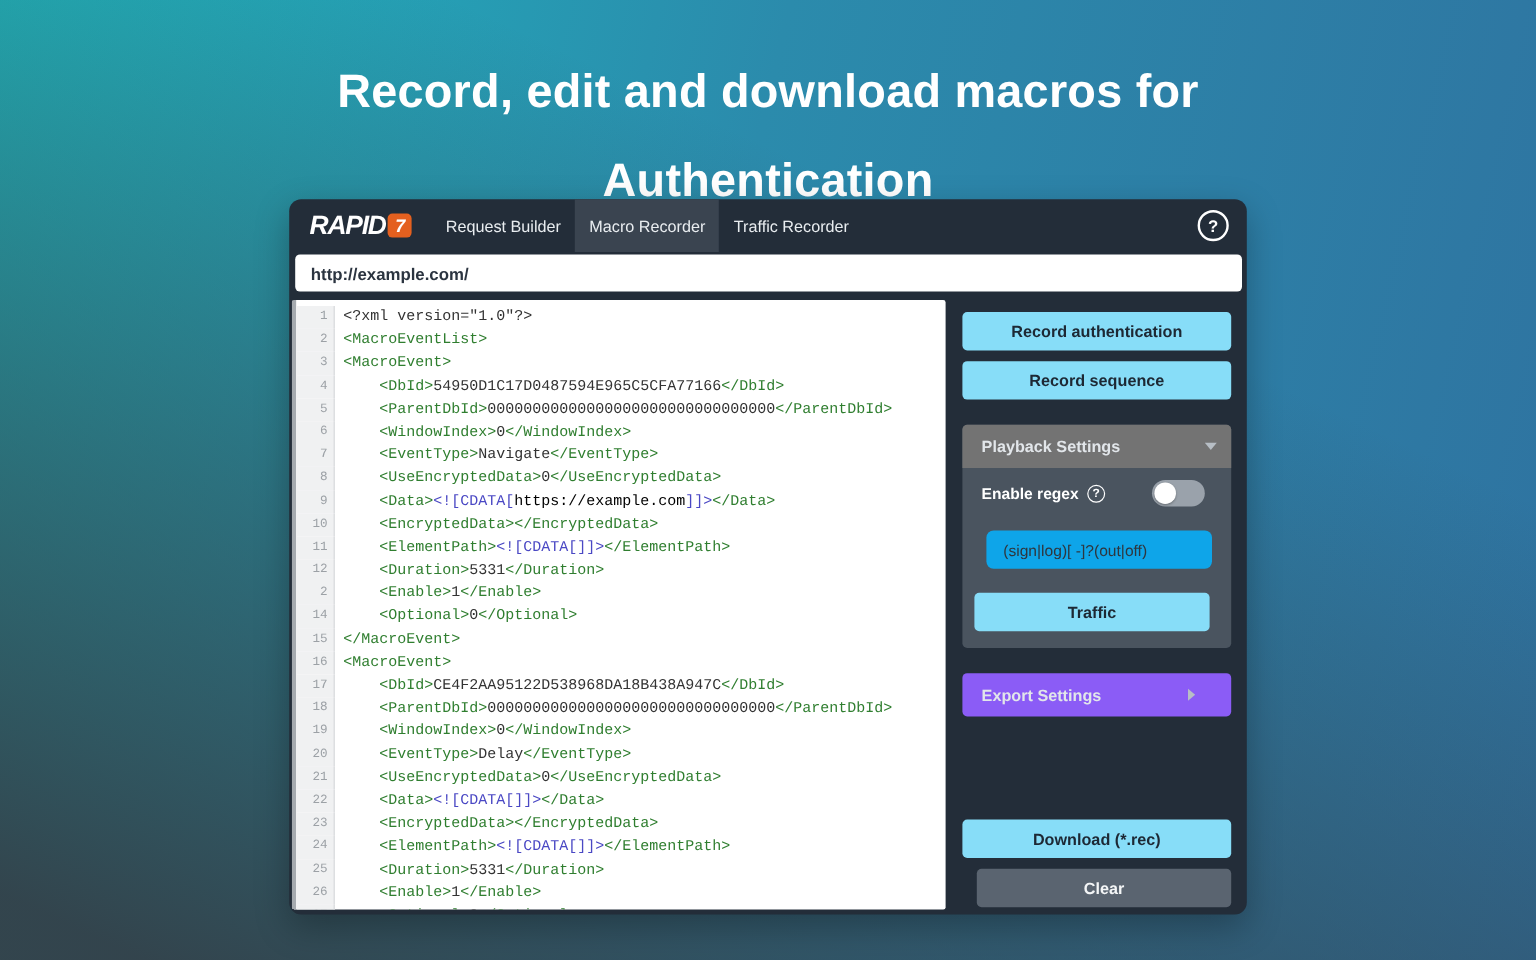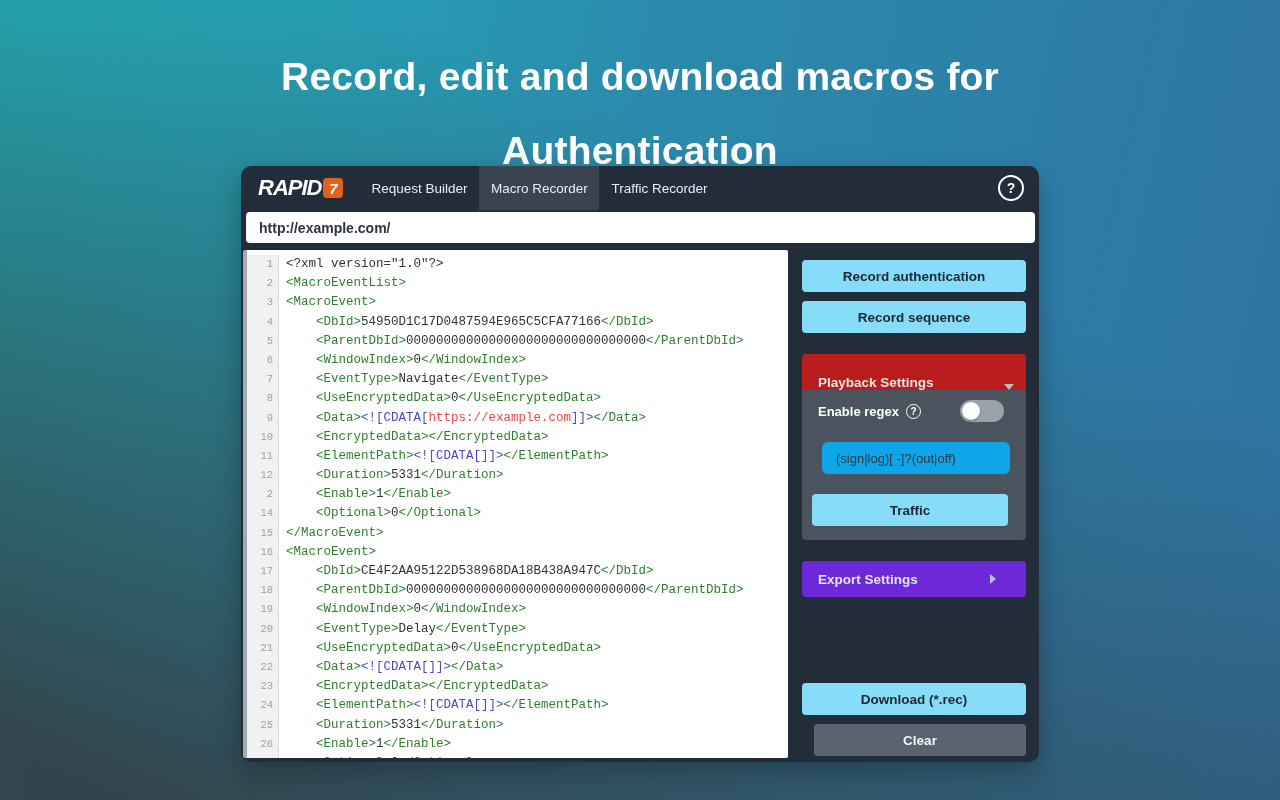--- a/index.html
+++ b/index.html
@@ -69,38 +69,38 @@
   }
   .ln {
     flex:0 0 26px; text-align:right; padding-right:5px;
     background:#F0F1F2; border-right:1px solid #D8DADC;
     color:#9CA1A6; font-size:10.5px;
   }
   .lc { padding-left:7px; }
   .seg-plain { color:#333333; }
   .seg-tag   { color:#2F7E2F; }
   .seg-cdata { color:#4A48C4; }
-  .seg-inner { color:#ef4444; }
+  .seg-inner { color:#000000; }
 
   
   .sidebar { position:absolute; left:561px; top:0; width:224px; height:596px; }
   .btn {
     position:absolute; left:0; right:0; height:32px; border-radius:4px;
     display:flex; align-items:center; justify-content:center;
     font-size:13.5px; font-weight:bold; cursor:default;
   }
   .btn-blue { background:#87DDF8; color:#1D2834; }
   .btn-gray { background:#5A6470; color:#F3F5F6;margin-left:12px; }
   #record-auth { top:94px; }
   #record-seq  { top:135px; }
 
   .panel { position:absolute; top:188px; left:0; right:0; height:186px; background:#4A545F; border-radius:4px; }
   .panel-header {
-    height:36px; background:#b91c1c; border-radius:4px 4px 0 0;
-    display:flex; align-items:flex-end; padding:0 12px 0 16px;
+    height:36px; background:#737373; border-radius:4px 4px 0 0;
+    display:flex; align-items:center; padding:0 12px 0 16px;
     color:#E2E6EA; font-weight:bold; font-size:13.5px;
   }
   .caret-down {
     margin-left:auto; width:0; height:0;
     border-left:5px solid transparent; border-right:5px solid transparent;
     border-top:6px solid #B7BEC5;
   }
   .caret-right {
     margin-left:auto; width:0; height:0;
     border-top:5px solid transparent; border-bottom:5px solid transparent;
@@ -121,21 +121,21 @@
   .regex-input {
     position:absolute; top:88px; left:20px; right:16px; height:32px;
     background:#0ea5e9; border:none; outline:none; border-radius:6px;
     padding:0 14px; font-size:13px; color:#2F363E;
     font-family:"Liberation Sans", sans-serif; box-sizing:border-box;
   }
   #playback { top:140px; left:10px; right:18px; }
 
   .export-bar {
     position:absolute; top:395px; left:0; right:0; height:36px;
-    background:#6d28d9; border-radius:4px;
+    background:#8b5cf6; border-radius:4px;
     display:flex; align-items:center; padding:0 30px 0 16px;
     color:#E2E6EA; font-weight:bold; font-size:13.5px; box-sizing:border-box;
   }
   #download { top:517px; }
   #clear    { top:558px; }
 </style>
 </head>
 <body>
 
 <div class="hero-title">

